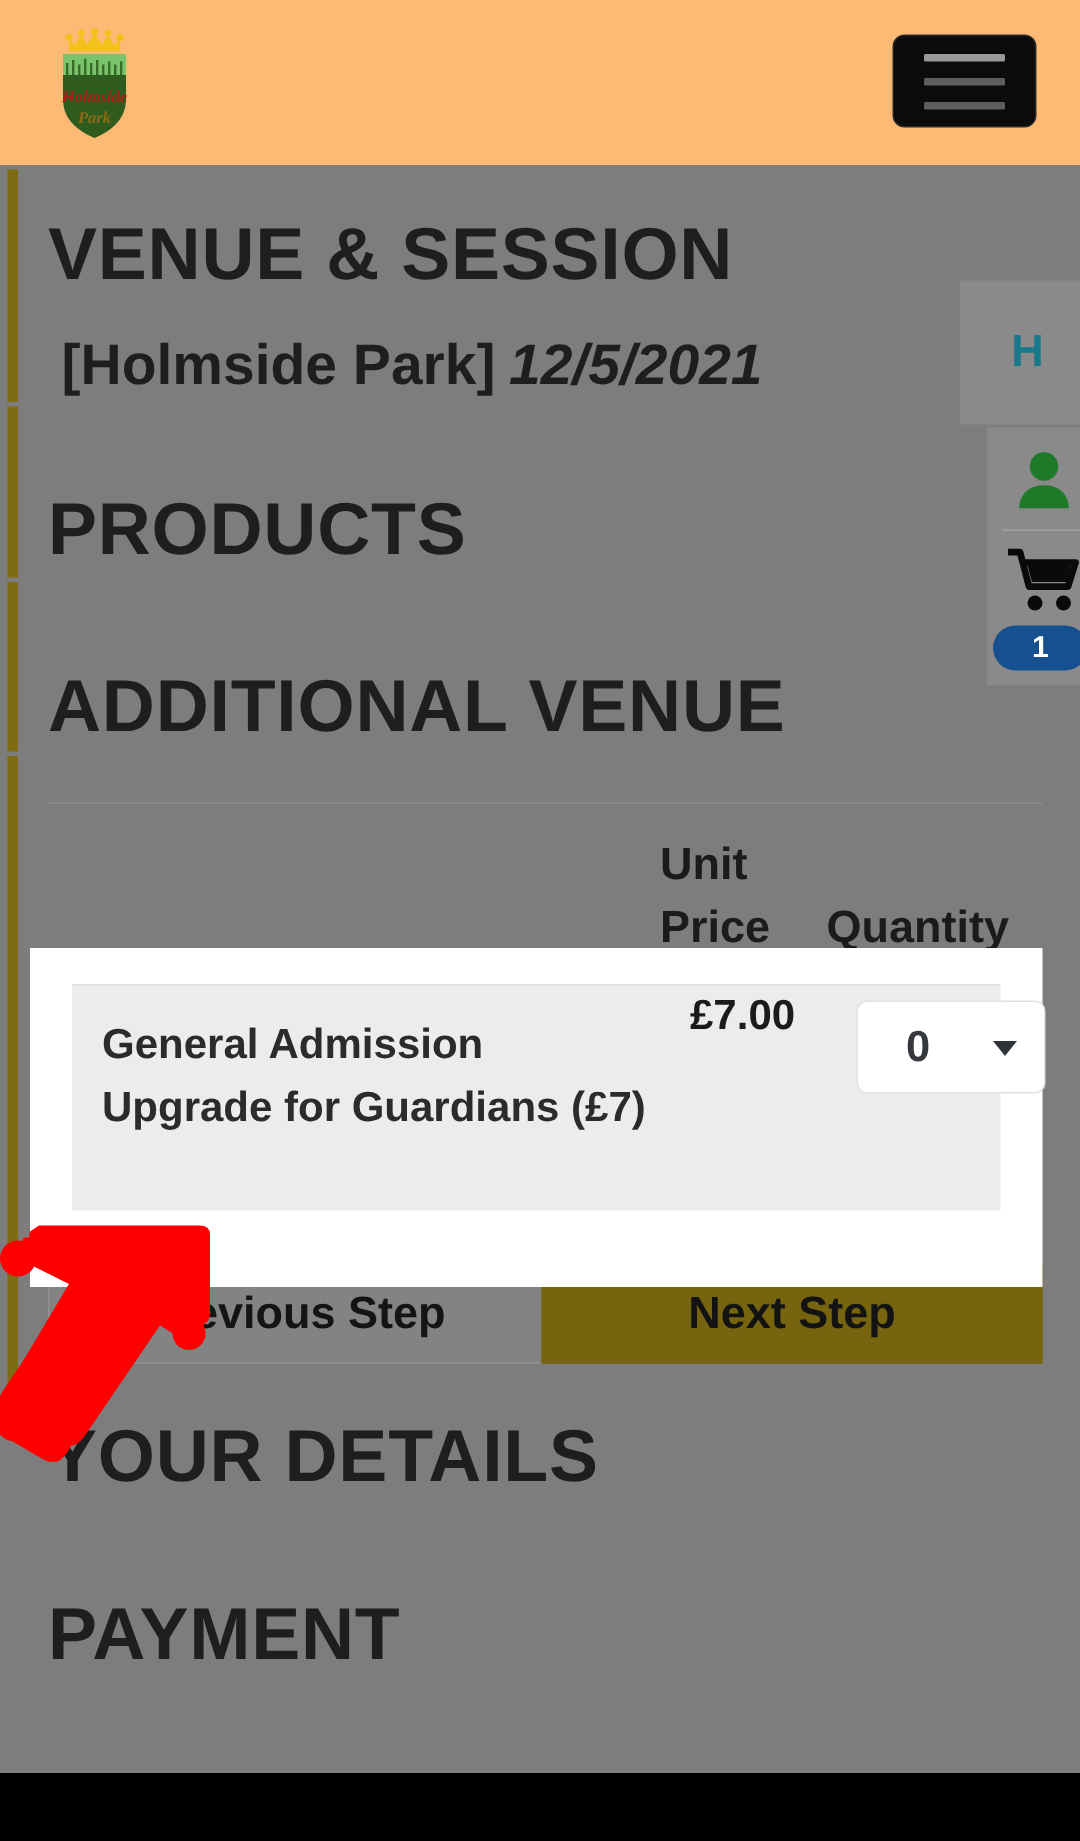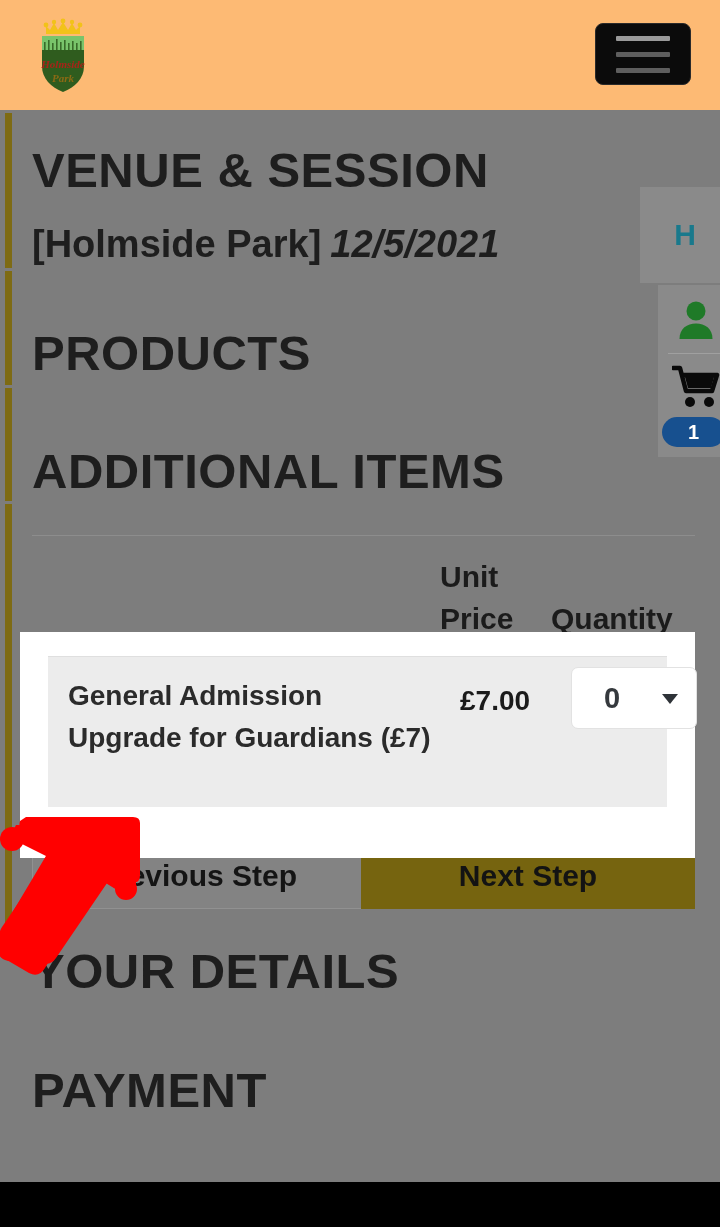--- a/index.html
+++ b/index.html
@@ -92,21 +92,21 @@
     font-stretch: condensed;
   }
   #h-venue    { top: 142px; }
   #h-products { top: 325px; }
   #h-additems { top: 443px; }
   #h-details  { top: 943px; }
   #h-payment  { top: 1062px; }
 
   #venue-sub {
     position: absolute;
-    left: 32px; top: 223px;
+    left: 41px; top: 223px;
     font-size: 38px;
     font-weight: 700;
     color: #1e1e1e;
     white-space: nowrap;
     z-index: 14;
   }
   #venue-sub .date {
     font-style: italic;
     margin-left: 9px;
   }
@@ -160,21 +160,21 @@
     left: 20px; top: 18px;
     width: 370px;
     font-size: 28px;
     font-weight: 700;
     line-height: 42px;
     color: #2b2b2b;
   }
 
   #product-price {
     position: absolute;
-    left: 412px; top: 28px;
+    left: 412px; top: 4px;
     font-size: 28px;
     font-weight: 700;
     color: #1b1b1b;
     white-space: nowrap;
   }
 
   #qty-select {
     position: absolute;
     left: 523px; top: 10px;
     width: 126px; height: 62px;
@@ -322,21 +322,21 @@
   </div>
 
   <h1 id="h-venue" class="section-head">VENUE &amp; SESSION</h1>
 
   <div id="venue-sub">
     <span>[Holmside Park]</span><span class="date">12/5/2021</span>
   </div>
 
   <h1 id="h-products" class="section-head">PRODUCTS</h1>
 
-  <h1 id="h-additems" class="section-head">ADDITIONAL ITEMS</h1>
+  <h1 id="h-additems" class="section-head">ADDITIONAL VENUE</h1>
 
   <div id="divider"></div>
 
   <div id="table-head">
     <div id="col-unitprice" class="col-head">Unit Price</div>
     <div id="col-quantity" class="col-head">Quantity</div>
   </div>
 
   <div id="btn-prev">
     <span>Previous Step</span>

